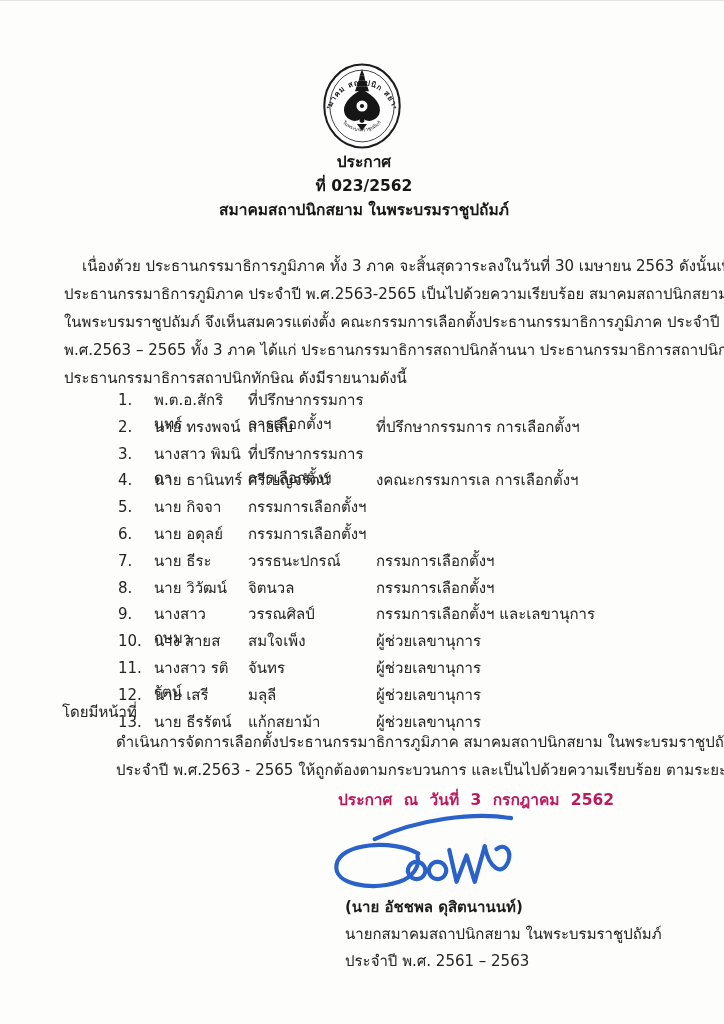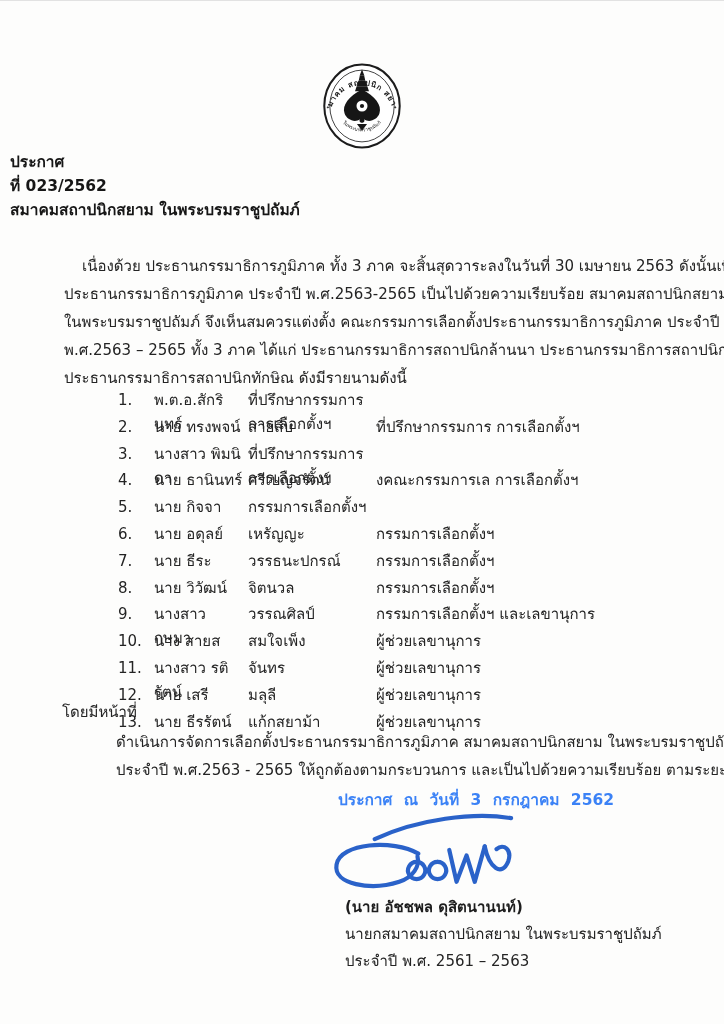--- a/index.html
+++ b/index.html
@@ -9,21 +9,21 @@
     margin:0 auto;
     background:#fdfdfc;
     font-family:"DejaVu Sans", sans-serif;
     color:#222;
     overflow:hidden;
     box-shadow:inset 0 1px 0 #e2e2e2;
   }
   .hdr{position:absolute;left:0;right:0;top:58px;text-align:center;}
   .seal{display:inline-block;}
   .title-line{font-weight:bold;color:#161616;font-size:15.5px;line-height:24px;}
-  .hdr-titles{position:absolute;left:10px;right:0;top:150px;}
+  .hdr-titles{position:absolute;left:4px;right:0;top:150px;text-align:center;}
   .intro{
     position:absolute;left:64px;right:58px;top:252px;
     font-size:15px;line-height:28px;color:#242424;
   }
   .intro .line{white-space:nowrap;}
   .intro .line:first-child{padding-left:18px;}
   .committee{
     position:absolute;left:118px;right:40px;top:388px;
     font-size:15px;color:#242424;
   }
@@ -34,21 +34,21 @@
     height:26.8px;
   }
   .duty-head{position:absolute;left:62px;top:700px;font-size:15px;color:#242424;}
   .duty{
     position:absolute;left:116px;right:50px;top:728px;
     font-size:15px;line-height:28px;color:#242424;
   }
   .duty .line{white-space:nowrap;}
   .issued{
     position:absolute;left:338px;top:787px;
-    font-size:15.5px;font-weight:bold;color:#3b82f6;
+    font-size:15.5px;font-weight:bold;color:#be185d;
     word-spacing:6px;white-space:nowrap;text-align:center;
   }
   .signature{position:absolute;left:322px;top:802px;width:200px;height:96px;}
   .signblock{
     position:absolute;left:345px;top:894px;
     font-size:15px;line-height:27px;color:#242424;white-space:nowrap;
   }
   .signblock .name{font-weight:700;color:#1d1d1d;}
   .seal-svg text{font-family:"DejaVu Sans", sans-serif;}
 </style>
@@ -126,21 +126,20 @@
       <span>งคณะกรรมการเล การเลือกตั้งฯ</span>
     </div>
       <div class="crow">
       <span>5.</span>
       <span>นาย กิจจา</span>
       <span>กรรมการเลือกตั้งฯ</span>
     </div>
       <div class="crow">
       <span>6.</span>
       <span>นาย อดุลย์</span>
-      <span>เหรัญญะ</span>
       <span>กรรมการเลือกตั้งฯ</span>
     </div>
       <div class="crow">
       <span>7.</span>
       <span>นาย ธีระ</span>
       <span>วรรธนะปกรณ์</span>
       <span>กรรมการเลือกตั้งฯ</span>
     </div>
       <div class="crow">
       <span>8.</span>

